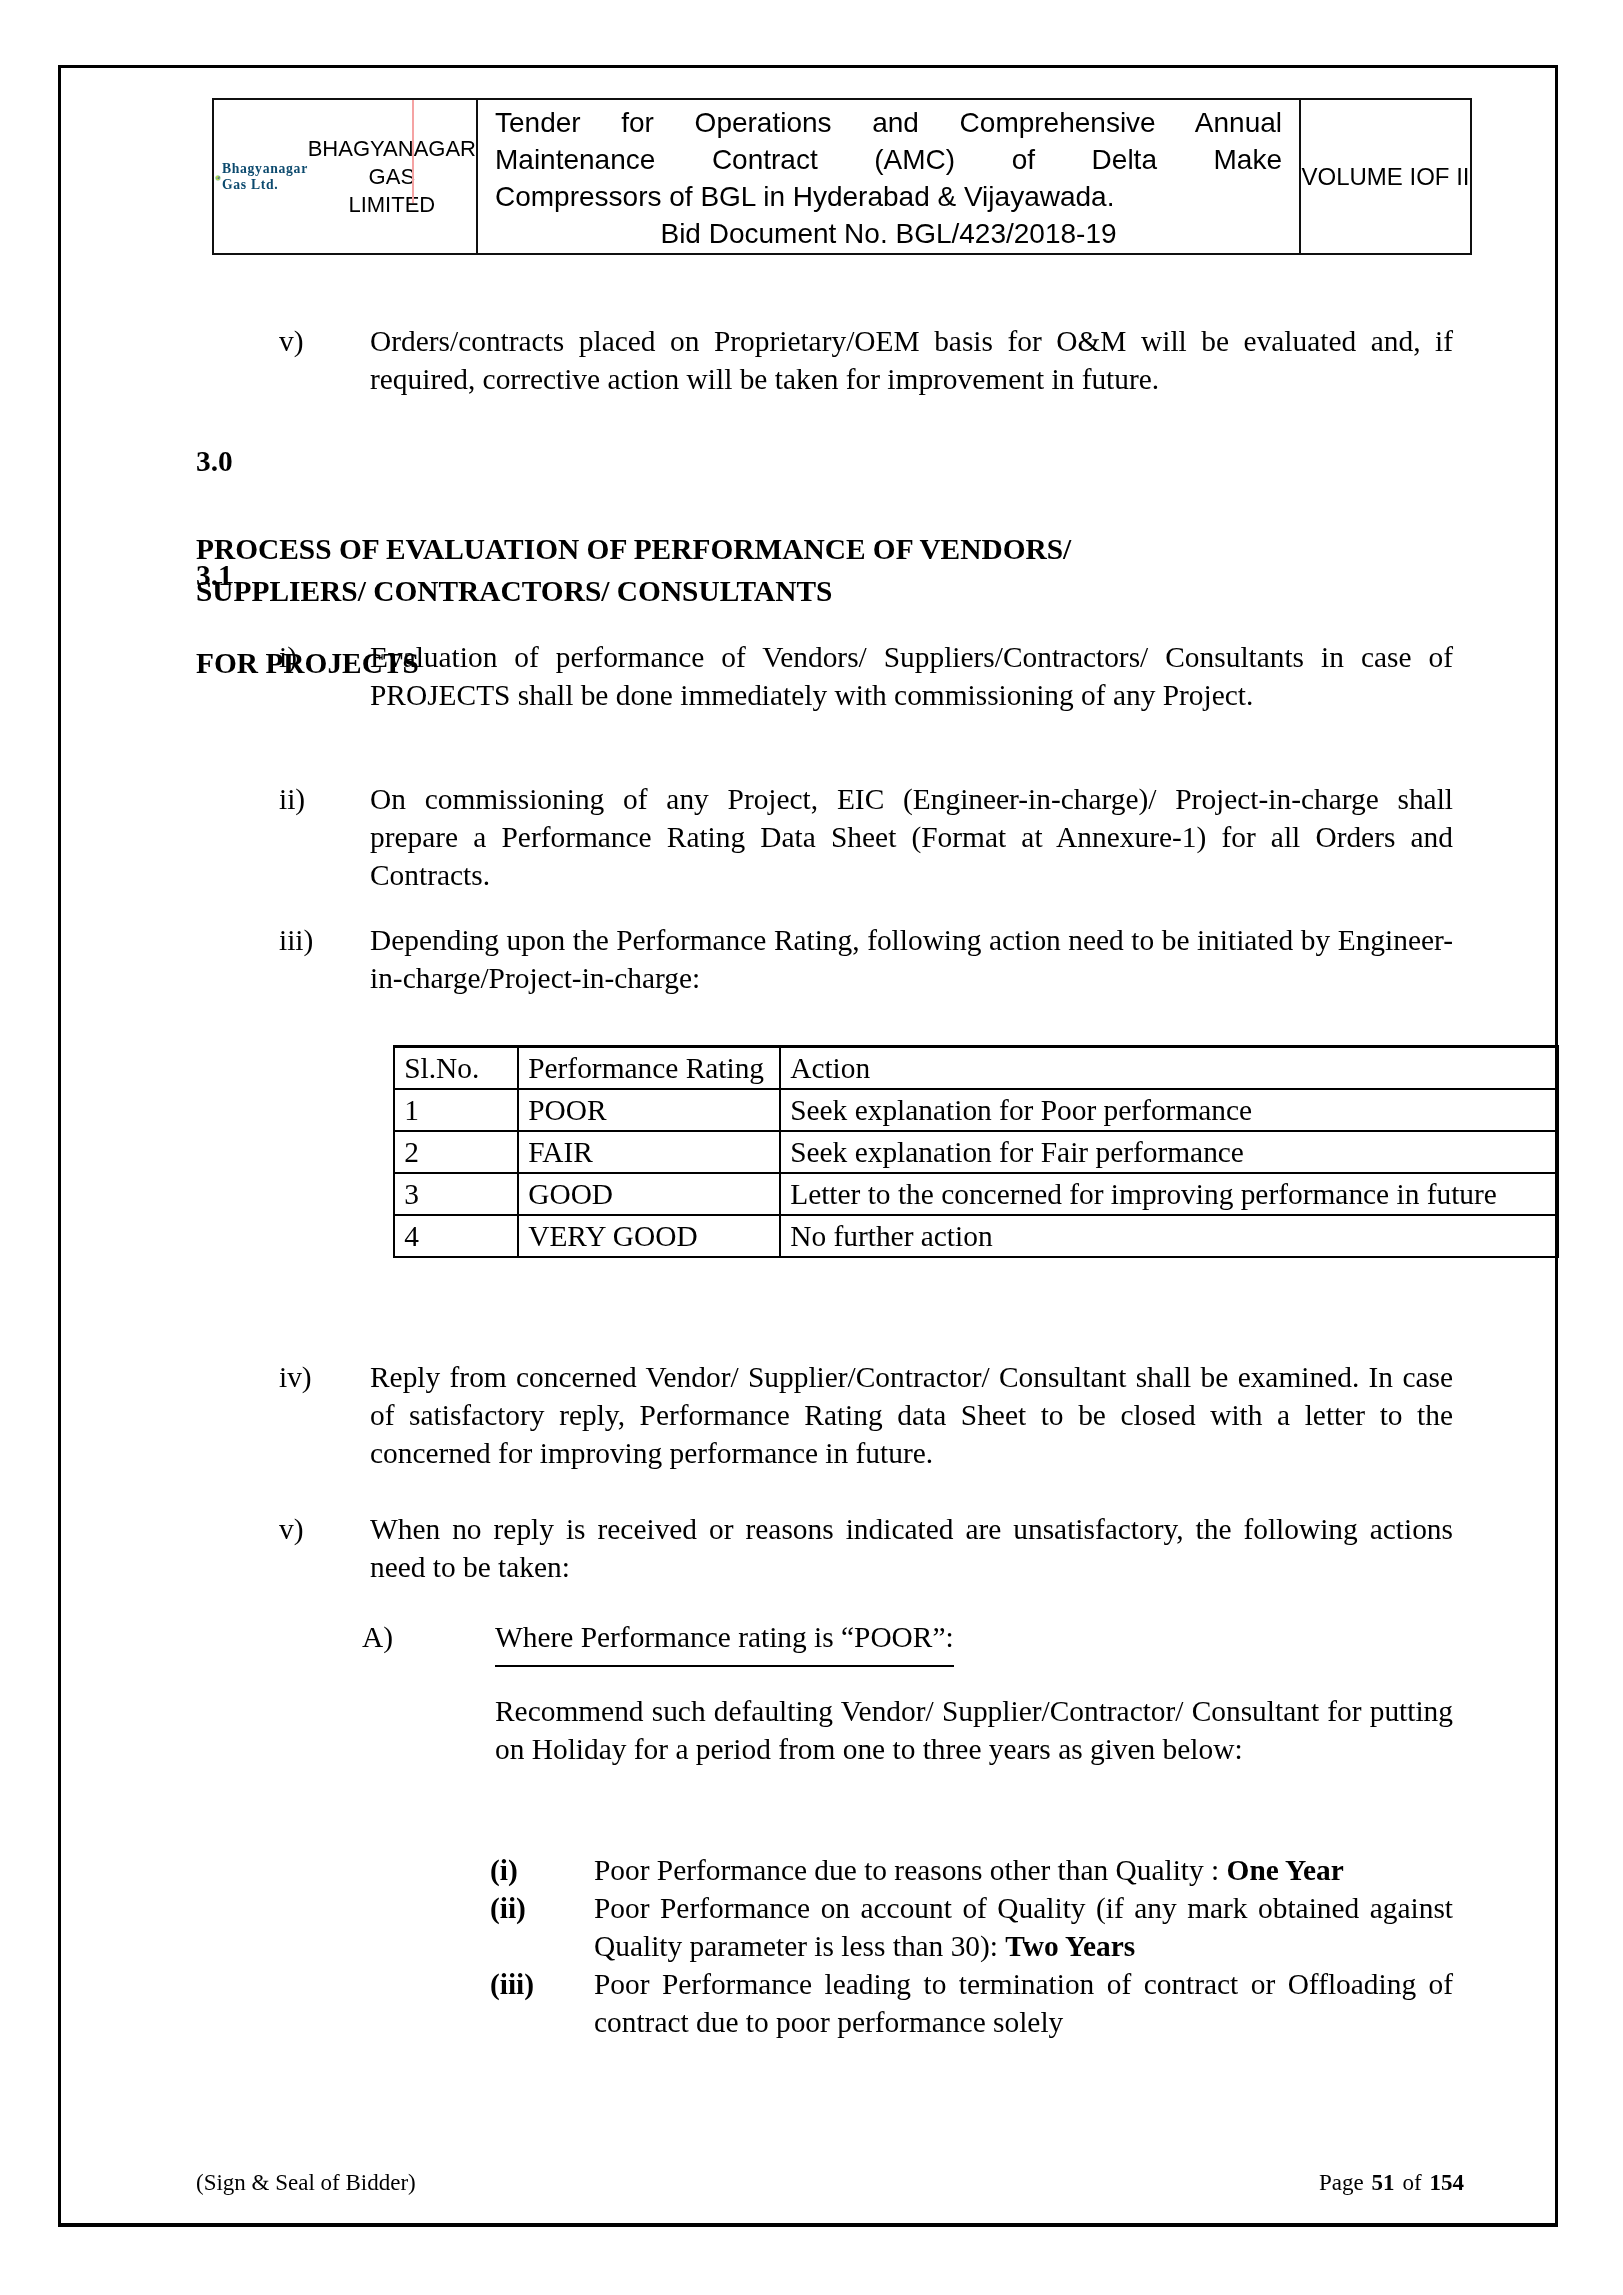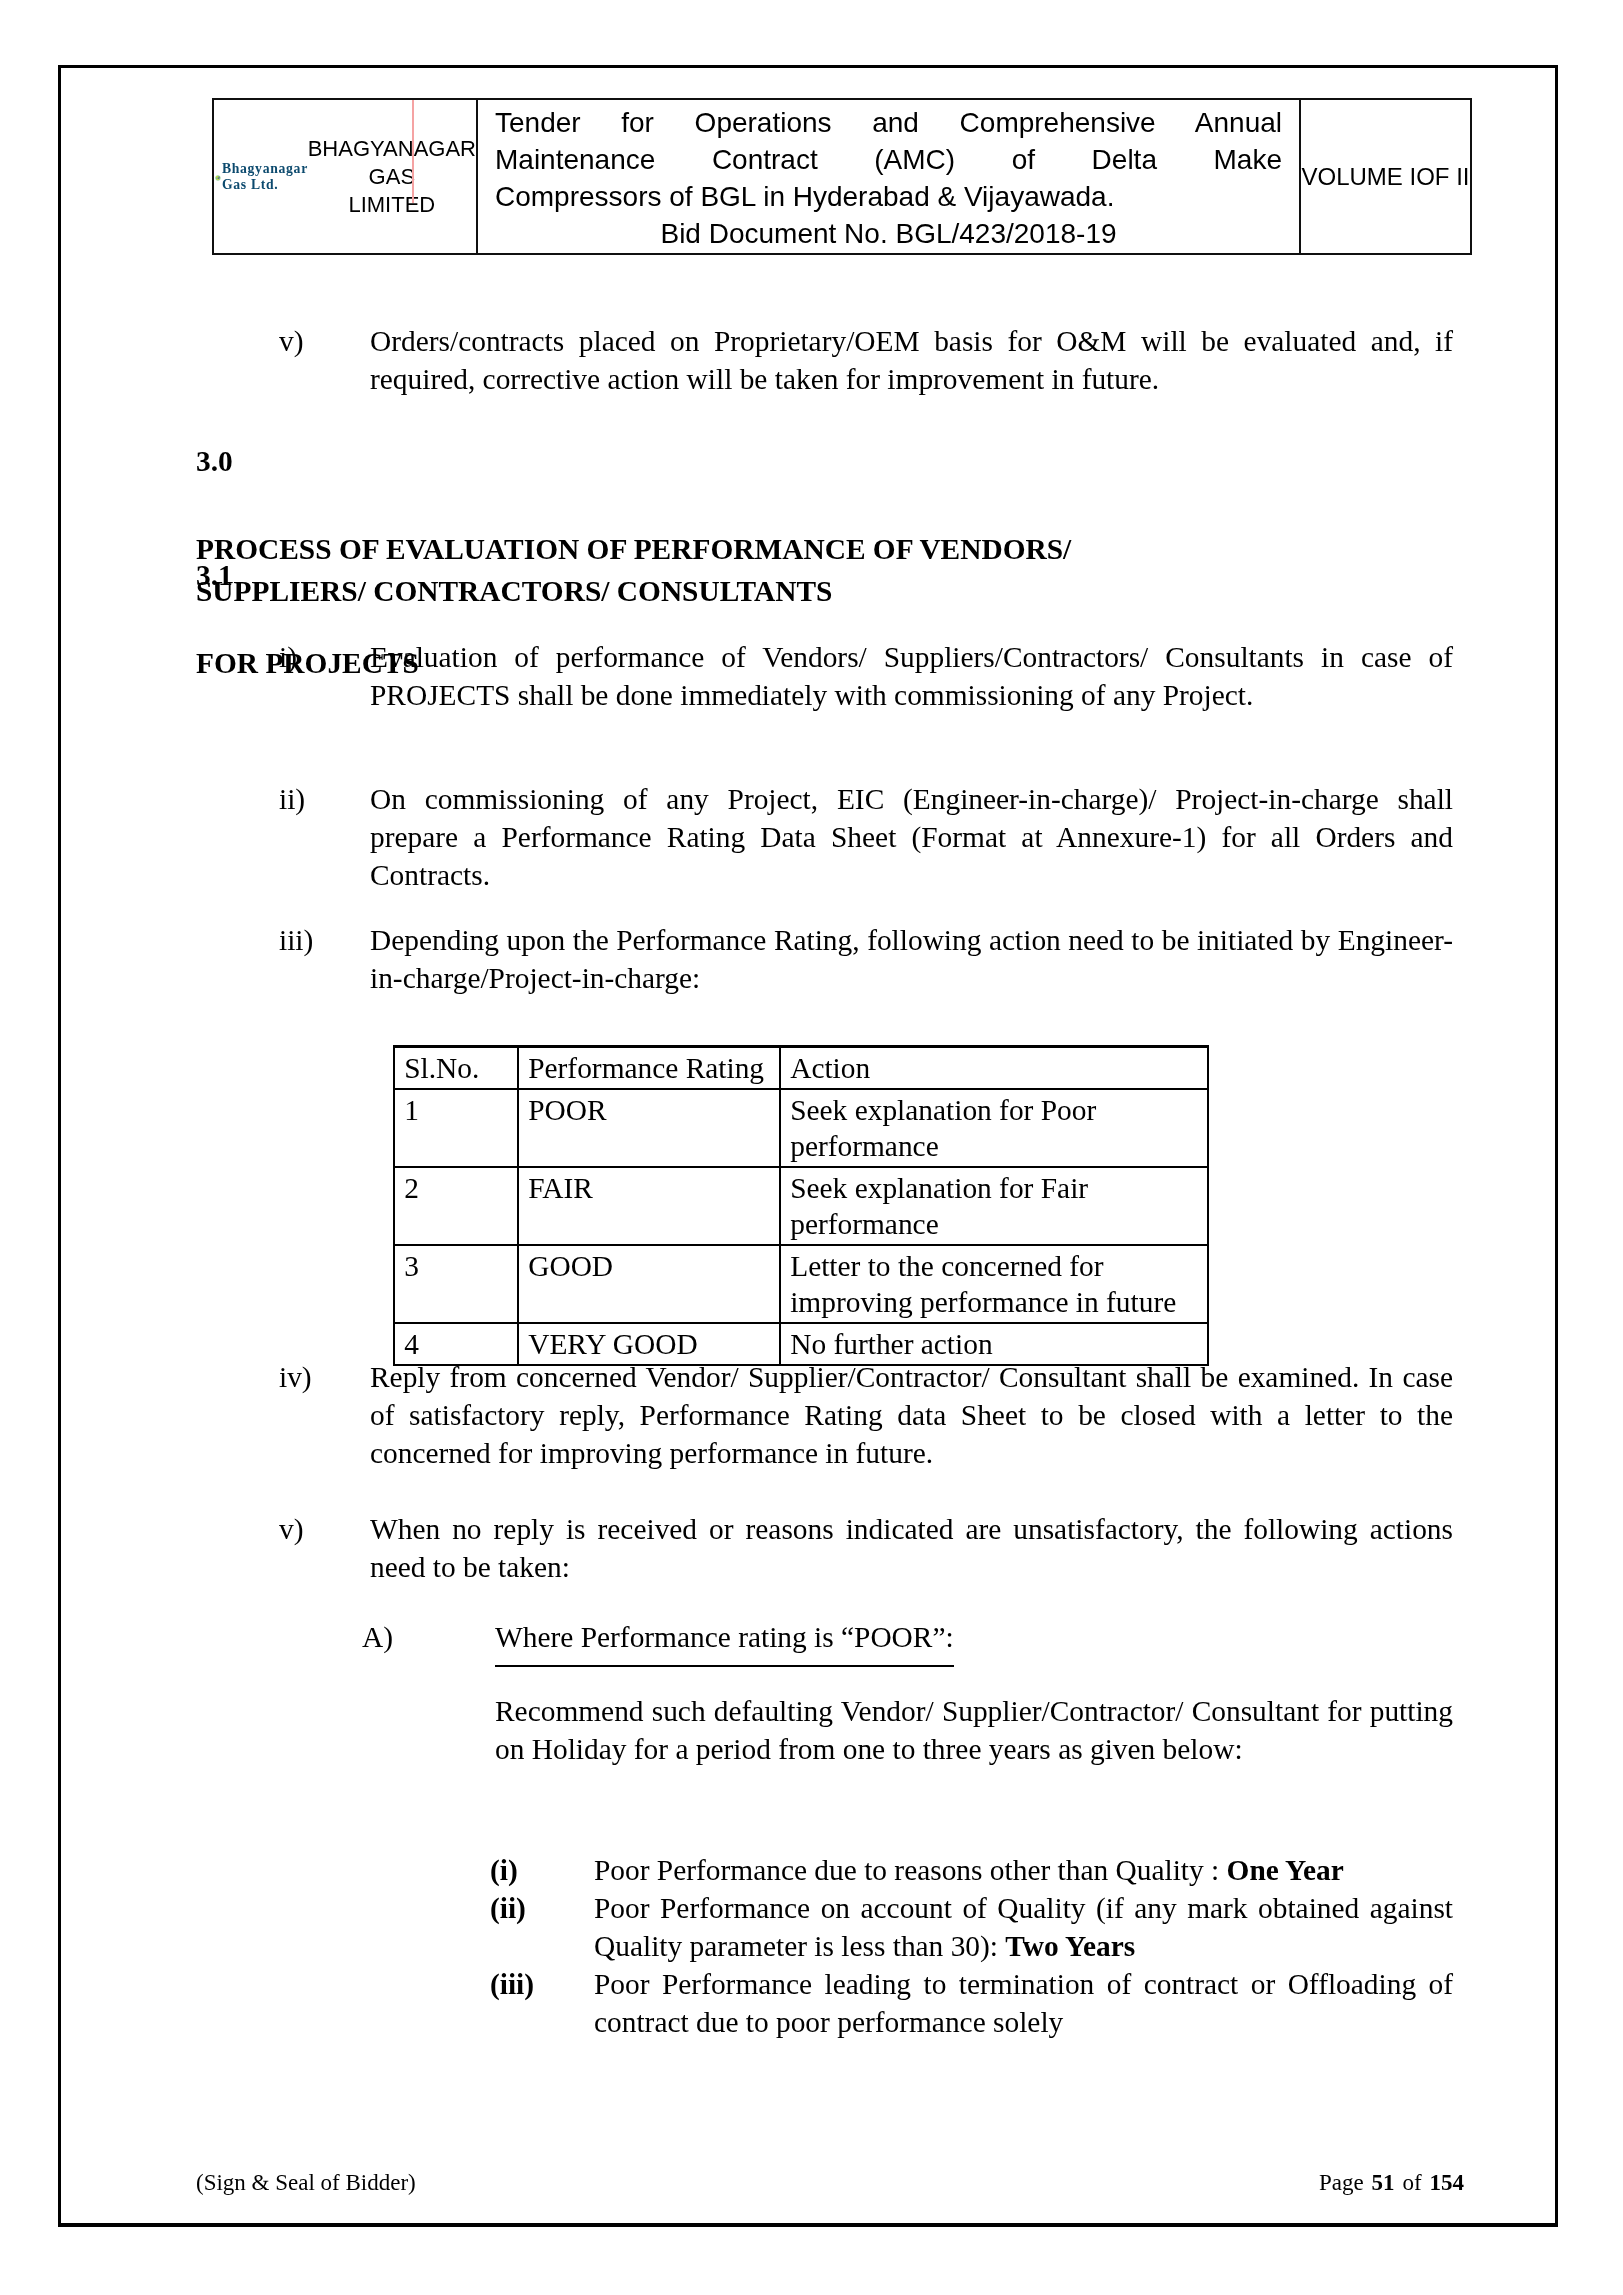--- a/index.html
+++ b/index.html
@@ -35,21 +35,21 @@
   .lbl-a{flex:0 0 133px;}
   .lbl-h{flex:0 0 104px;font-weight:bold;}
   .txt{flex:1;text-align:justify;}
   .hd{font-weight:bold;flex-direction:column;}
   .hd-l1{text-align:justify;text-align-last:justify;line-height:42px;}
   .hd-l2{line-height:42px;}
   .num{flex:0 0 88px;}
   .under{display:inline-block;border-bottom:2.6px solid #000;padding-bottom:9px;text-align:right;}
 
   
-  table.perf{border-collapse:collapse;width:816px;font-size:29.4px;line-height:36px;}
+  table.perf{border-collapse:collapse;width:1166px;font-size:29.4px;line-height:36px;}
   table.perf td,table.perf th{border:2px solid #000;font-weight:normal;text-align:left;
             vertical-align:top;padding:2px 9.2px;}
   table.perf tr:first-child th{border-top:3.9px solid #000;}
   .c1{width:124px;box-sizing:border-box;}
   .c2{width:262px;box-sizing:border-box;}
 
   
   .foot{position:absolute;font-size:23px;}
   .b{font-weight:bold;}
   .pgap{margin-left:7.9px;}

